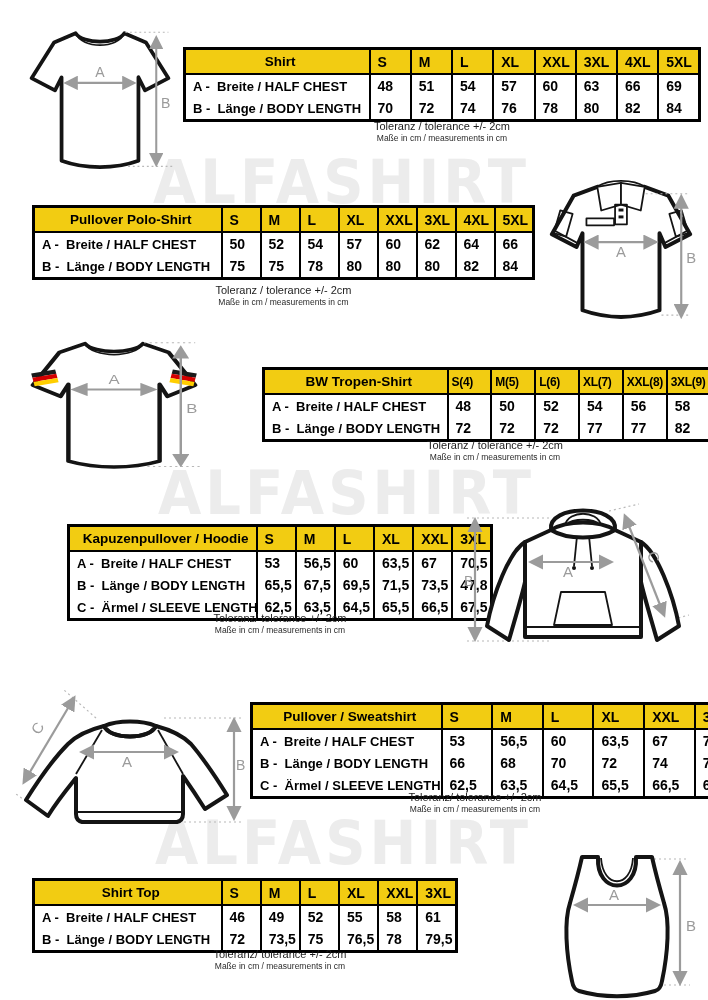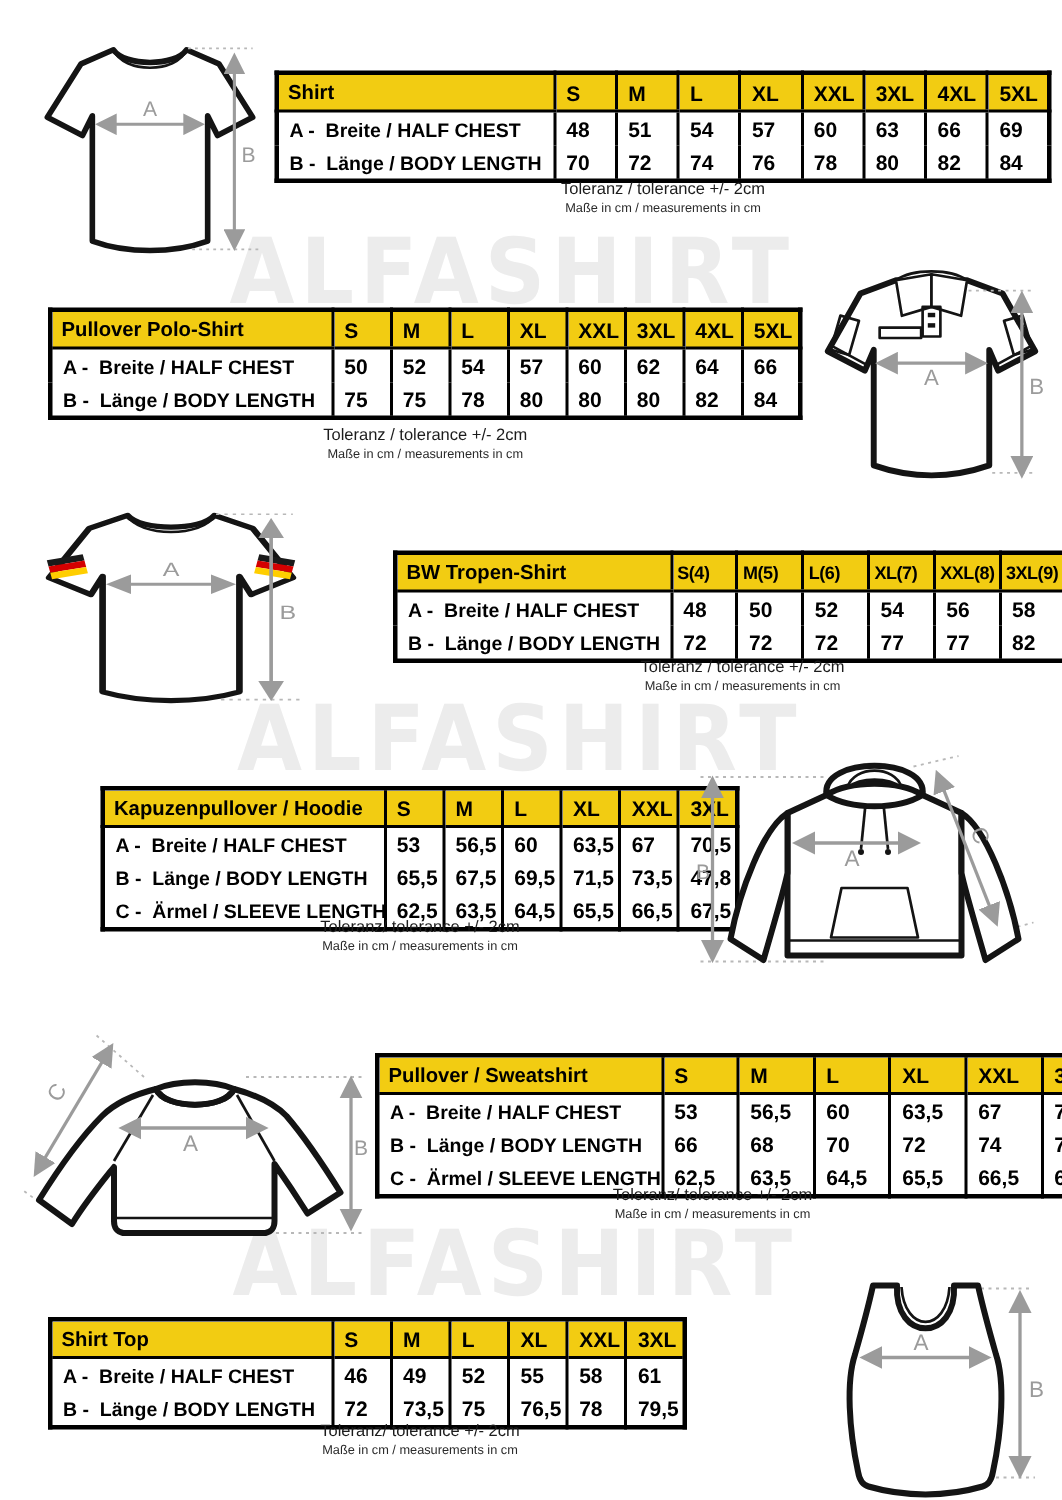--- a/index.html
+++ b/index.html
@@ -9,21 +9,21 @@
       color:#ececec;transform:scaleY(1.08);transform-origin:top left;white-space:nowrap;
       font-family:"DejaVu Sans",sans-serif;}
   .abs{position:absolute;z-index:1;}
   table.sizetable{border-collapse:collapse;table-layout:fixed;width:100%;
       border:3px solid #000;background:#fff;color:#000;font-weight:bold;}
   table.sizetable th, table.sizetable td{border-left:2px solid #000;padding:0 0 0 7px;
       text-align:left;vertical-align:middle;line-height:1;overflow:hidden;white-space:pre;}
   table.sizetable th:first-child, table.sizetable td:first-child{border-left:none;}
   table.sizetable thead th{background:var(--yellow,#F2CC12);height:23px;font-size:14px;
       border-bottom:2.5px solid #000;}
-  table.sizetable thead th.title{font-size:13.5px;padding-left:6px;}
+  table.sizetable thead th.title{font-size:13.5px;padding-left:6px;text-align:center;}
   table.sizetable tbody td{height:22px;font-size:14px;}
   table.sizetable tbody td.rowlabel{font-size:13px;}
   table.compact thead th:not(.title){font-size:12px;padding-left:3px;letter-spacing:-0.3px;}
   .tol{position:absolute;z-index:1;text-align:center;color:#1c1c1c;}
   .tol .l1{font-size:11px;}
   .tol .l2{font-size:8.5px;margin-top:1px;color:#2a2a2a;}
   
   .garment{fill:#fff;stroke:#141414;stroke-width:4;stroke-linejoin:round;stroke-linecap:round;}
   .thin{fill:none;stroke:#141414;stroke-width:1.8;stroke-linejoin:round;}
   .thinf{fill:#fff;stroke:#141414;stroke-width:1.8;stroke-linejoin:round;}

